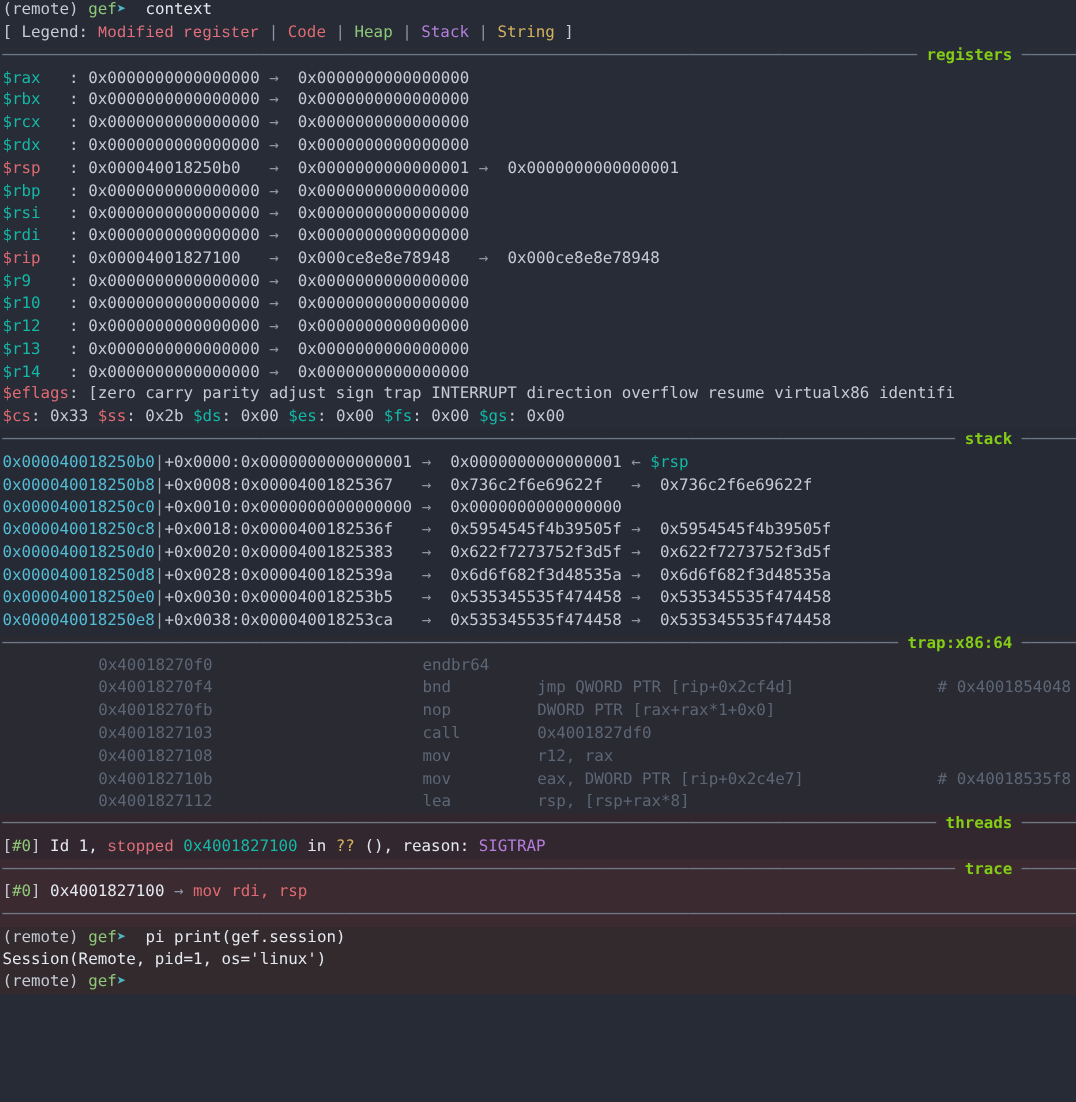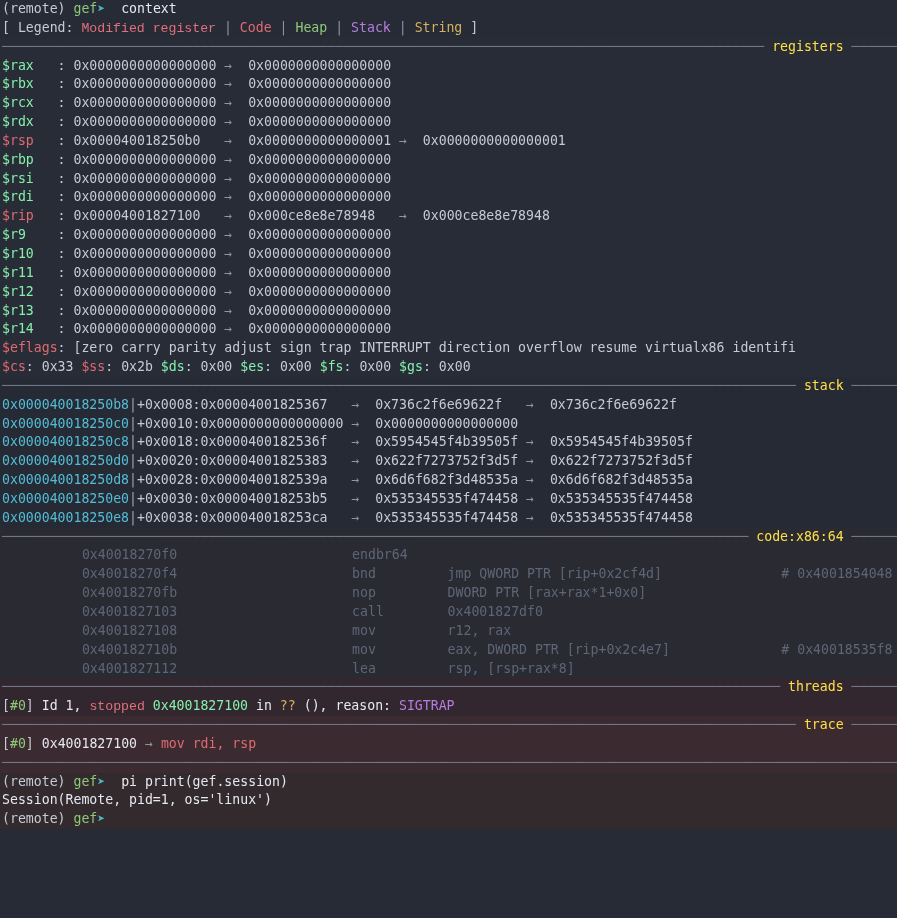--- a/index.html
+++ b/index.html
@@ -15,30 +15,30 @@
   .term{position:relative;width:897px;height:702px;}
   .line{white-space:pre;height:18.85px;padding-left:2px;overflow:hidden;}
 
   
   .c-white{color:#e4e8ef;}
   .c-grey{color:#c5cbd4;}
   .c-dim{color:#5d6675;margin-left:32px;}
   .c-green{color:#8fc879;}
   .c-teal{color:#4fb6c4;}
   .c-cyan{color:#54bcd4;}
-  .c-blue{color:#86efac;}
+  .c-blue{color:#14b8a6;}
   .c-red{color:#e06a72;}
   .c-pink{color:#e2707c;font-family:Liberation Mono, monospace;}
   .c-magenta{color:#b57edc;}
   .c-yellow{color:#d4b25e;}
   .c-arrow{color:#8d96a5;}
   .c-sep{color:#8a93a2;}
 
   .sec-rule{color:#6f7886;}
-  .sec-name{color:#fde047;}
+  .sec-name{color:#84cc16;font-weight:bold;}
 
   
   .bg-regs{background:#272c37;}
   .bg-stack{background:#252a34;}
   .bg-code{background:#2a2a33;}
   .bg-threads{background:#33272f;}
   .bg-trace{background:#3b2a30;}
   .bg-bottom{background:#332a2e;}
 
   .vbar{color:#9aa2b0;}
@@ -59,44 +59,44 @@
         <div class="line"><span class="c-blue">$rbx   </span><span class="c-grey">: </span><span class="c-grey">0x0000000000000000 </span><span class="c-arrow">→  </span><span class="c-grey">0x0000000000000000 </span></div>
         <div class="line"><span class="c-blue">$rcx   </span><span class="c-grey">: </span><span class="c-grey">0x0000000000000000 </span><span class="c-arrow">→  </span><span class="c-grey">0x0000000000000000 </span></div>
         <div class="line"><span class="c-blue">$rdx   </span><span class="c-grey">: </span><span class="c-grey">0x0000000000000000 </span><span class="c-arrow">→  </span><span class="c-grey">0x0000000000000000 </span></div>
         <div class="line"><span class="c-red">$rsp   </span><span class="c-grey">: </span><span class="c-grey">0x000040018250b0   </span><span class="c-arrow">→  </span><span class="c-grey">0x0000000000000001 </span><span class="c-arrow">→  </span><span class="c-grey">0x0000000000000001</span></div>
         <div class="line"><span class="c-blue">$rbp   </span><span class="c-grey">: </span><span class="c-grey">0x0000000000000000 </span><span class="c-arrow">→  </span><span class="c-grey">0x0000000000000000 </span></div>
         <div class="line"><span class="c-blue">$rsi   </span><span class="c-grey">: </span><span class="c-grey">0x0000000000000000 </span><span class="c-arrow">→  </span><span class="c-grey">0x0000000000000000 </span></div>
         <div class="line"><span class="c-blue">$rdi   </span><span class="c-grey">: </span><span class="c-grey">0x0000000000000000 </span><span class="c-arrow">→  </span><span class="c-grey">0x0000000000000000 </span></div>
         <div class="line"><span class="c-red">$rip   </span><span class="c-grey">: </span><span class="c-grey">0x00004001827100   </span><span class="c-arrow">→  </span><span class="c-grey">0x000ce8e8e78948   </span><span class="c-arrow">→  </span><span class="c-grey">0x000ce8e8e78948</span></div>
         <div class="line"><span class="c-blue">$r9    </span><span class="c-grey">: </span><span class="c-grey">0x0000000000000000 </span><span class="c-arrow">→  </span><span class="c-grey">0x0000000000000000 </span></div>
         <div class="line"><span class="c-blue">$r10   </span><span class="c-grey">: </span><span class="c-grey">0x0000000000000000 </span><span class="c-arrow">→  </span><span class="c-grey">0x0000000000000000 </span></div>
-        <div class="line"><span class="c-blue">$r11   </span><span class="c-grey">: </span><span class="c-grey">0x0000000000000000 </span><span class="c-arrow">→  </span><span class="c-grey">0x0000000000000000 </span></div>
         <div class="line"><span class="c-blue">$r12   </span><span class="c-grey">: </span><span class="c-grey">0x0000000000000000 </span><span class="c-arrow">→  </span><span class="c-grey">0x0000000000000000 </span></div>
         <div class="line"><span class="c-blue">$r13   </span><span class="c-grey">: </span><span class="c-grey">0x0000000000000000 </span><span class="c-arrow">→  </span><span class="c-grey">0x0000000000000000 </span></div>
         <div class="line"><span class="c-blue">$r14   </span><span class="c-grey">: </span><span class="c-grey">0x0000000000000000 </span><span class="c-arrow">→  </span><span class="c-grey">0x0000000000000000 </span></div>
       </div>
     <div class="line"><span class="c-red">$eflags</span><span class="c-grey">: [zero carry parity adjust sign trap INTERRUPT direction overflow resume virtualx86 identifi</span></div>
     <div class="line" id="segments-line"><span class="c-red">$cs</span><span class="c-grey">: 0x33</span><span> </span><span class="c-red">$ss</span><span class="c-grey">: 0x2b</span><span> </span><span class="c-blue">$ds</span><span class="c-grey">: 0x00</span><span> </span><span class="c-blue">$es</span><span class="c-grey">: 0x00</span><span> </span><span class="c-blue">$fs</span><span class="c-grey">: 0x00</span><span> </span><span class="c-blue">$gs</span><span class="c-grey">: 0x00</span></div>
   </div>
 
   <div class="bg-stack">
     <div class="line"><span class="sec-rule" id="stk-rule-l">──────────────────────────────────────────────────────────────────────────────────────────────────── </span><span class="sec-name">stack</span><span class="sec-rule" id="stk-rule-r"> ──────</span></div>
     <div id="stack-body">
+        <div class="line"><span class="c-cyan">0x000040018250b0</span><span class="vbar">|</span><span class="c-grey">+0x0000:</span><span class="c-grey">0x0000000000000001 </span><span class="c-arrow">→  </span><span class="c-grey">0x0000000000000001 </span><span class="c-arrow">← </span><span class="c-blue">$rsp</span></div>
         <div class="line"><span class="c-cyan">0x000040018250b8</span><span class="vbar">|</span><span class="c-grey">+0x0008:</span><span class="c-grey">0x00004001825367   </span><span class="c-arrow">→  </span><span class="c-grey">0x736c2f6e69622f   </span><span class="c-arrow">→  </span><span class="c-grey">0x736c2f6e69622f</span></div>
         <div class="line"><span class="c-cyan">0x000040018250c0</span><span class="vbar">|</span><span class="c-grey">+0x0010:</span><span class="c-grey">0x0000000000000000 </span><span class="c-arrow">→  </span><span class="c-grey">0x0000000000000000 </span></div>
         <div class="line"><span class="c-cyan">0x000040018250c8</span><span class="vbar">|</span><span class="c-grey">+0x0018:</span><span class="c-grey">0x0000400182536f   </span><span class="c-arrow">→  </span><span class="c-grey">0x5954545f4b39505f </span><span class="c-arrow">→  </span><span class="c-grey">0x5954545f4b39505f</span></div>
         <div class="line"><span class="c-cyan">0x000040018250d0</span><span class="vbar">|</span><span class="c-grey">+0x0020:</span><span class="c-grey">0x00004001825383   </span><span class="c-arrow">→  </span><span class="c-grey">0x622f7273752f3d5f </span><span class="c-arrow">→  </span><span class="c-grey">0x622f7273752f3d5f</span></div>
         <div class="line"><span class="c-cyan">0x000040018250d8</span><span class="vbar">|</span><span class="c-grey">+0x0028:</span><span class="c-grey">0x0000400182539a   </span><span class="c-arrow">→  </span><span class="c-grey">0x6d6f682f3d48535a </span><span class="c-arrow">→  </span><span class="c-grey">0x6d6f682f3d48535a</span></div>
         <div class="line"><span class="c-cyan">0x000040018250e0</span><span class="vbar">|</span><span class="c-grey">+0x0030:</span><span class="c-grey">0x000040018253b5   </span><span class="c-arrow">→  </span><span class="c-grey">0x535345535f474458 </span><span class="c-arrow">→  </span><span class="c-grey">0x535345535f474458</span></div>
         <div class="line"><span class="c-cyan">0x000040018250e8</span><span class="vbar">|</span><span class="c-grey">+0x0038:</span><span class="c-grey">0x000040018253ca   </span><span class="c-arrow">→  </span><span class="c-grey">0x535345535f474458 </span><span class="c-arrow">→  </span><span class="c-grey">0x535345535f474458</span></div>
       </div>
   </div>
 
   <div class="bg-code">
-    <div class="line"><span class="sec-rule" id="cod-rule-l">────────────────────────────────────────────────────────────────────────────────────────────── </span><span class="sec-name">code:x86:64</span><span class="sec-rule" id="cod-rule-r"> ──────</span></div>
+    <div class="line"><span class="sec-rule" id="cod-rule-l">────────────────────────────────────────────────────────────────────────────────────────────── </span><span class="sec-name">trap:x86:64</span><span class="sec-rule" id="cod-rule-r"> ──────</span></div>
     <div id="code-body">
         <div class="line"><span class="c-dim">  </span><span class="c-dim">0x40018270f0                  </span><span class="c-dim">endbr64 </span><span class="c-dim">                                      </span></div>
         <div class="line"><span class="c-dim">  </span><span class="c-dim">0x40018270f4                  </span><span class="c-dim">bnd     </span><span class="c-dim">jmp QWORD PTR [rip+0x2cf4d]           </span><span class="c-dim"># 0x4001854048</span></div>
         <div class="line"><span class="c-dim">  </span><span class="c-dim">0x40018270fb                  </span><span class="c-dim">nop     </span><span class="c-dim">DWORD PTR [rax+rax*1+0x0]             </span></div>
         <div class="line"><span class="c-dim">  </span><span class="c-dim">0x4001827103                  </span><span class="c-dim">call    </span><span class="c-dim">0x4001827df0                          </span></div>
         <div class="line"><span class="c-dim">  </span><span class="c-dim">0x4001827108                  </span><span class="c-dim">mov     </span><span class="c-dim">r12, rax                              </span></div>
         <div class="line"><span class="c-dim">  </span><span class="c-dim">0x400182710b                  </span><span class="c-dim">mov     </span><span class="c-dim">eax, DWORD PTR [rip+0x2c4e7]          </span><span class="c-dim"># 0x40018535f8</span></div>
         <div class="line"><span class="c-dim">  </span><span class="c-dim">0x4001827112                  </span><span class="c-dim">lea     </span><span class="c-dim">rsp, [rsp+rax*8]                      </span></div>
       </div>
   </div>

